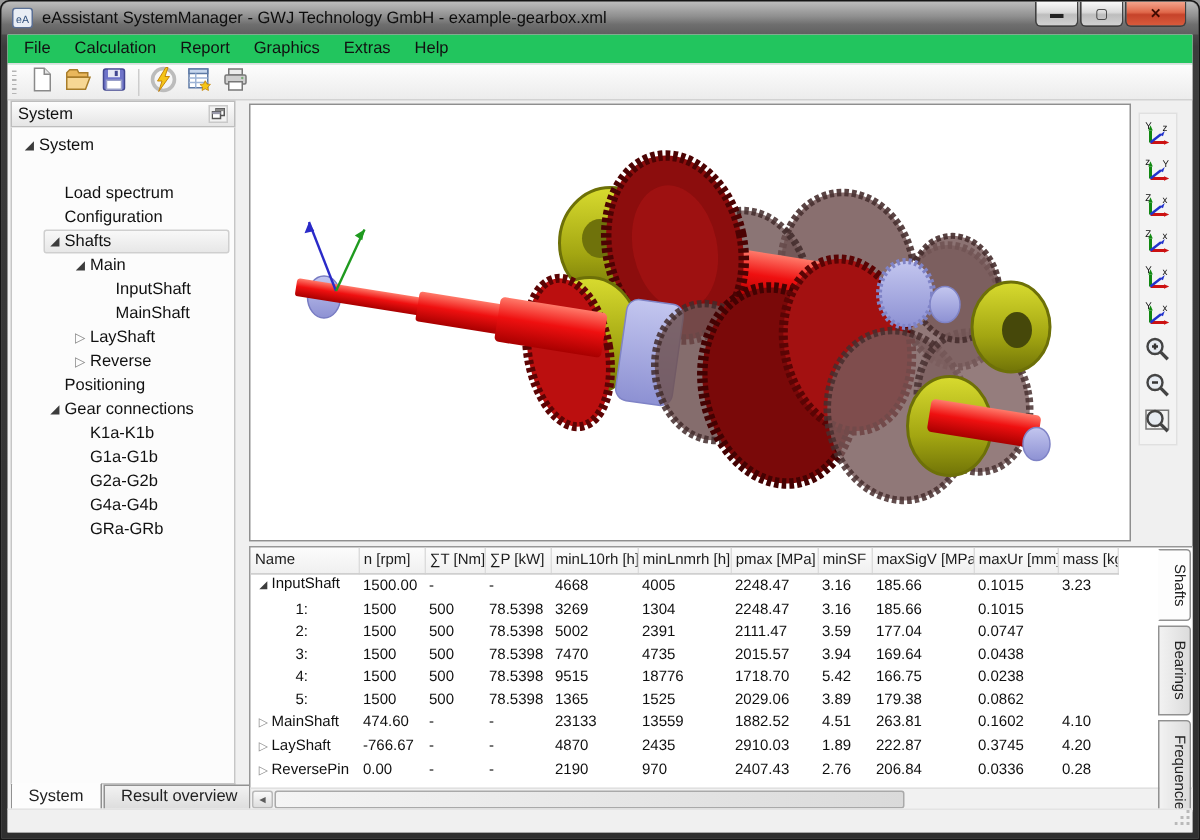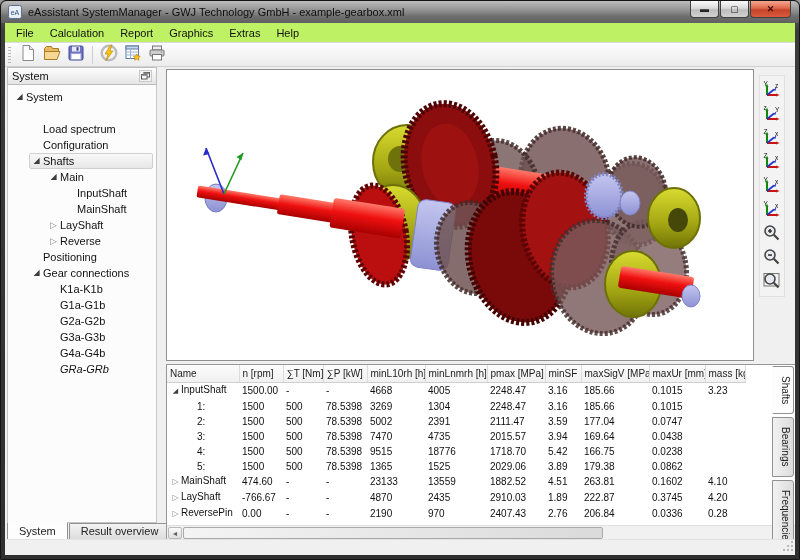--- a/index.html
+++ b/index.html
@@ -14,22 +14,22 @@
   .title-text{margin-left:6px;color:#0d0d0d;white-space:nowrap;}
   .app-icon{margin-left:7px;display:flex;}
   .win-buttons{position:absolute;top:0;right:8px;display:flex;}
   .win-btn{width:29px;height:17px;margin-left:1px;border:1px solid #404040;border-top:none;
            border-radius:0 0 4px 4px;display:flex;align-items:center;justify-content:center;
            font-size:9px;color:#222;background:linear-gradient(#fbfbfb,#dadada 45%,#bdbdbd 55%,#d2d2d2);}
   .win-btn.close{width:41px;color:#3f0b02;font-weight:bold;
            background:linear-gradient(#f4a68f,#e0684a 45%,#c6432a 55%,#d95b3c);}
   
   .client{position:absolute;left:4px;right:4px;top:22px;bottom:4px;background:#f0f0f0;overflow:hidden;}
-  .menubar{position:absolute;left:0;right:0;top:0;height:20px;background:#bef264;
-           border-bottom:1px solid #dadcdf;display:flex;align-items:center;padding-left:3px;}
+  .menubar{position:absolute;left:0;right:0;top:0;height:20px;background:#22c55e;
+           border-bottom:1px solid #dadcdf;display:flex;padding-left:3px;}
   .menu-item{padding:3px 8px;}
   .toolbar{position:absolute;left:0;right:0;top:20px;height:24px;display:flex;align-items:center;
            background:linear-gradient(#fdfdfd,#ececec);border-bottom:1px solid #d2d2d2;}
   .tb-grip{width:3px;height:16px;margin:0 5px 0 3px;
            background:repeating-linear-gradient(180deg,#b5b5b5 0 1px,transparent 1px 3px);}
   .tb-btn{width:24px;height:22px;border:none;background:transparent;display:flex;align-items:center;
           justify-content:center;padding:0;}
   .tb-sep{width:1px;height:18px;background:#cdcdcd;margin:0 4px;}
   
   .dock{position:absolute;left:2px;top:44px;width:150px;height:456px;}
@@ -263,30 +263,24 @@
           </div>
           <div class="tree-row" style="padding-left: 38px; text-align: right;">
             <span class="hl">
               <span class="exp none"></span>
               <span class="lbl">G2a-G2b</span>
             </span>
           </div>
           <div class="tree-row" style="padding-left: 38px;">
             <span class="hl">
               <span class="exp none"></span>
-              <span class="lbl">G3a-G3b</span>
+              <span class="lbl">G4a-G4b</span>
             </span>
           </div>
           <div class="tree-row" style="padding-left: 38px;">
-            <span class="hl">
-              <span class="exp none"></span>
-              <span class="lbl">G4a-G4b</span>
-            </span>
-          </div>
-          <div class="tree-row" style="padding-left: 38px; font-style: italic;">
             <span class="hl">
               <span class="exp none"></span>
               <span class="lbl">GRa-GRb</span>
             </span>
           </div>
         </div>
     </div>
     <div class="dock-tabs" id="dock-tabs">
         <div class="tab-b active">System</div>
         <div class="tab-b">Result overview</div>

